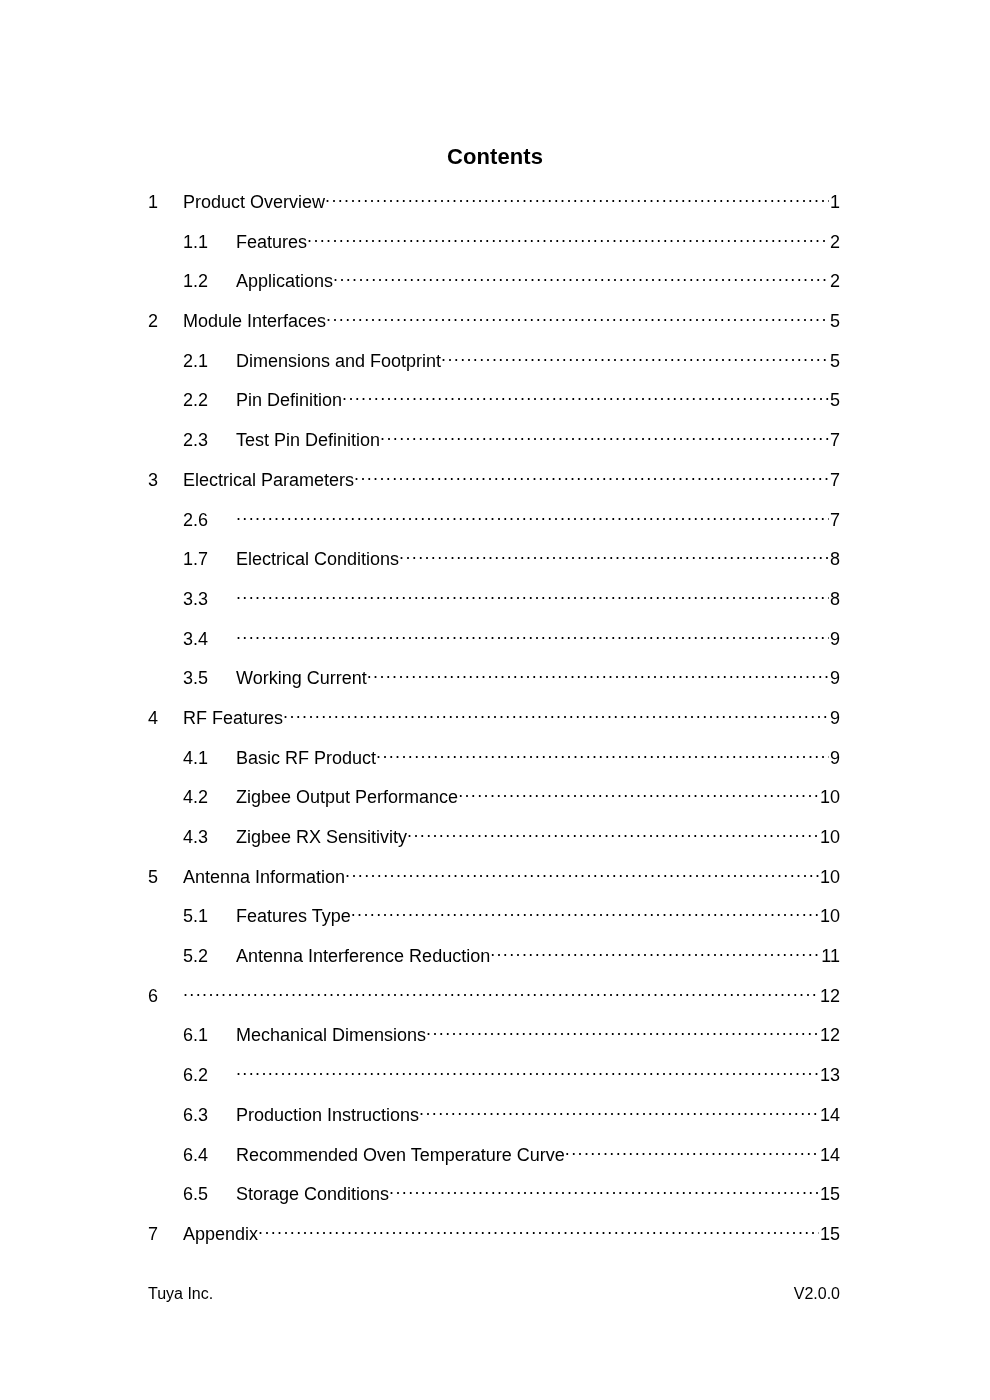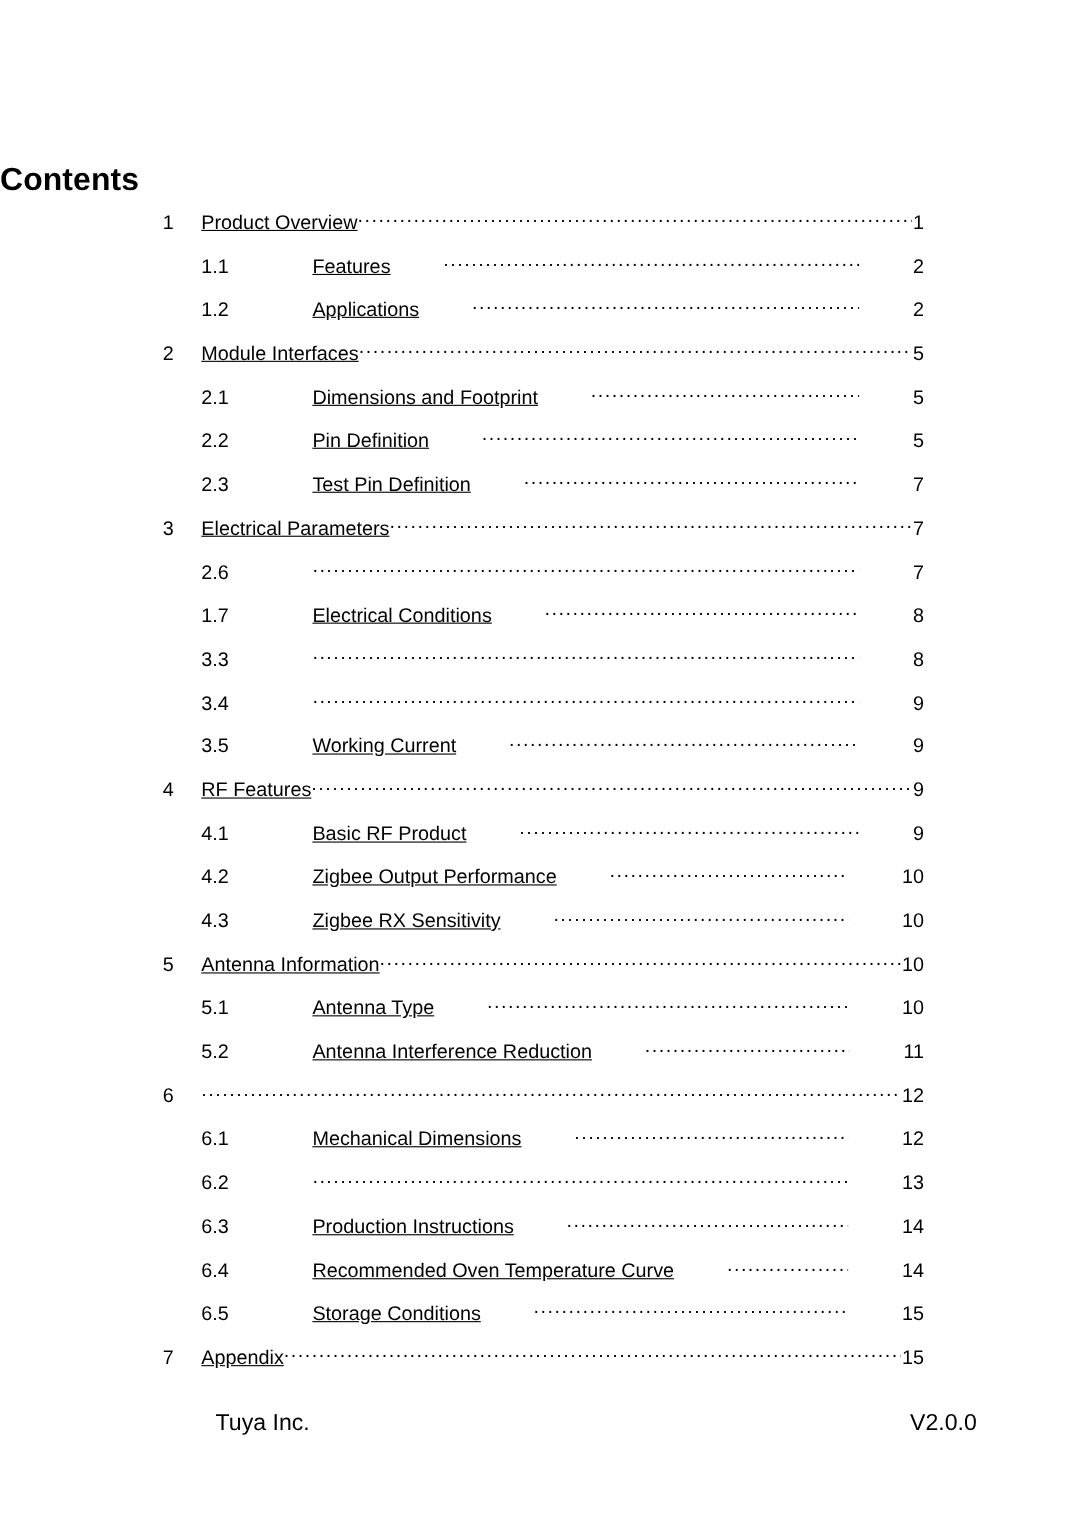--- a/index.html
+++ b/index.html
@@ -22,22 +22,22 @@
     inset: 0;
     background: #ffffff;
   }
 
   
   .toc-title {
     position: absolute;
     top: 131px;
     left: 0;
     width: 990px;
-    text-align: left;
-    font-size: 29px;
+    text-align: center;
+    font-size: 22px;
     font-weight: bold;
     letter-spacing: 0.1px;
     line-height: 1;
   }
 
   
   .toc-list {
     position: absolute;
     top: 185px;
     left: 148px;
@@ -55,26 +55,25 @@
   }
 
   .toc-num {
     flex: 0 0 auto;
     text-align: left;
   }
 
   
   .lvl1 > .toc-num { width: 35px; }
   
-  .lvl2 { padding-left: 35px; gap: 48px; }
+  .lvl2 { padding-left: 35px; }
   .lvl2 > .toc-num { width: 53px; }
 
   .toc-text {
     flex: 0 0 auto;
-    text-decoration: underline;
   }
 
   .toc-dots {
     flex: 1 1 auto;
     overflow: hidden;
     min-width: 0;
     position: relative;
     height: 23px;
   }
   .toc-dots::after {
@@ -95,23 +94,22 @@
 
   
   .footer {
     position: absolute;
     top: 1281px;
     left: 148px;
     width: 692px;
     display: flex;
     justify-content: space-between;
     align-items: flex-end;
-    font-size: 21px;
+    font-size: 16px;
     line-height: 25px;
-    margin-left: 48px;
   }
 </style>
 </head>
 <body>
 
 <div class="page">
 
   <h1 class="toc-title">Contents</h1>
 
   <div class="toc-list">
@@ -215,21 +213,21 @@
         <span class="toc-page">10</span>
       </div>
       <div class="toc-entry lvl1">
         <span class="toc-num">5</span>
         <span class="toc-text">Antenna Information</span>
         <span class="toc-dots"></span>
         <span class="toc-page">10</span>
       </div>
       <div class="toc-entry lvl2">
         <span class="toc-num">5.1</span>
-        <span class="toc-text">Antenna Type</span>
+        <span class="toc-text">Features Type</span>
         <span class="toc-dots"></span>
         <span class="toc-page">10</span>
       </div>
       <div class="toc-entry lvl2">
         <span class="toc-num">5.2</span>
         <span class="toc-text">Antenna Interference Reduction</span>
         <span class="toc-dots"></span>
         <span class="toc-page">11</span>
       </div>
       <div class="toc-entry lvl1">

